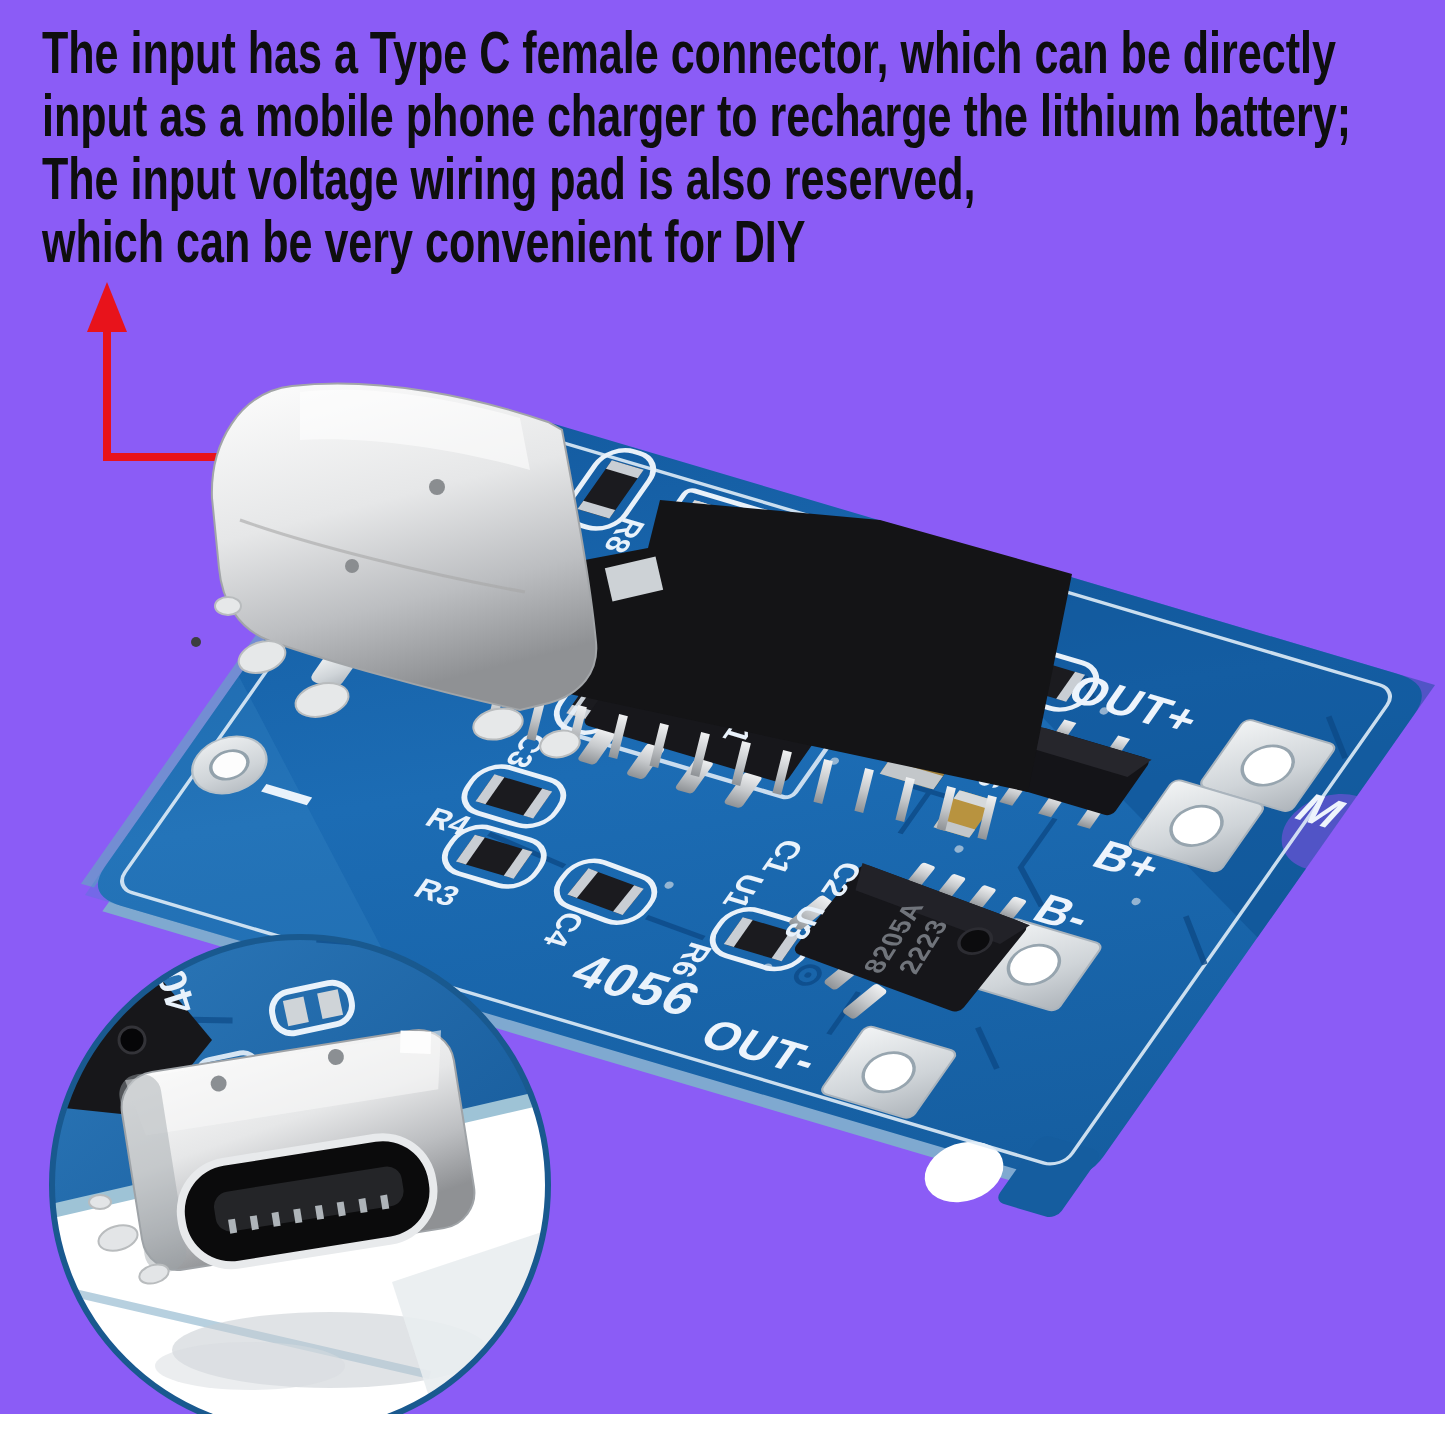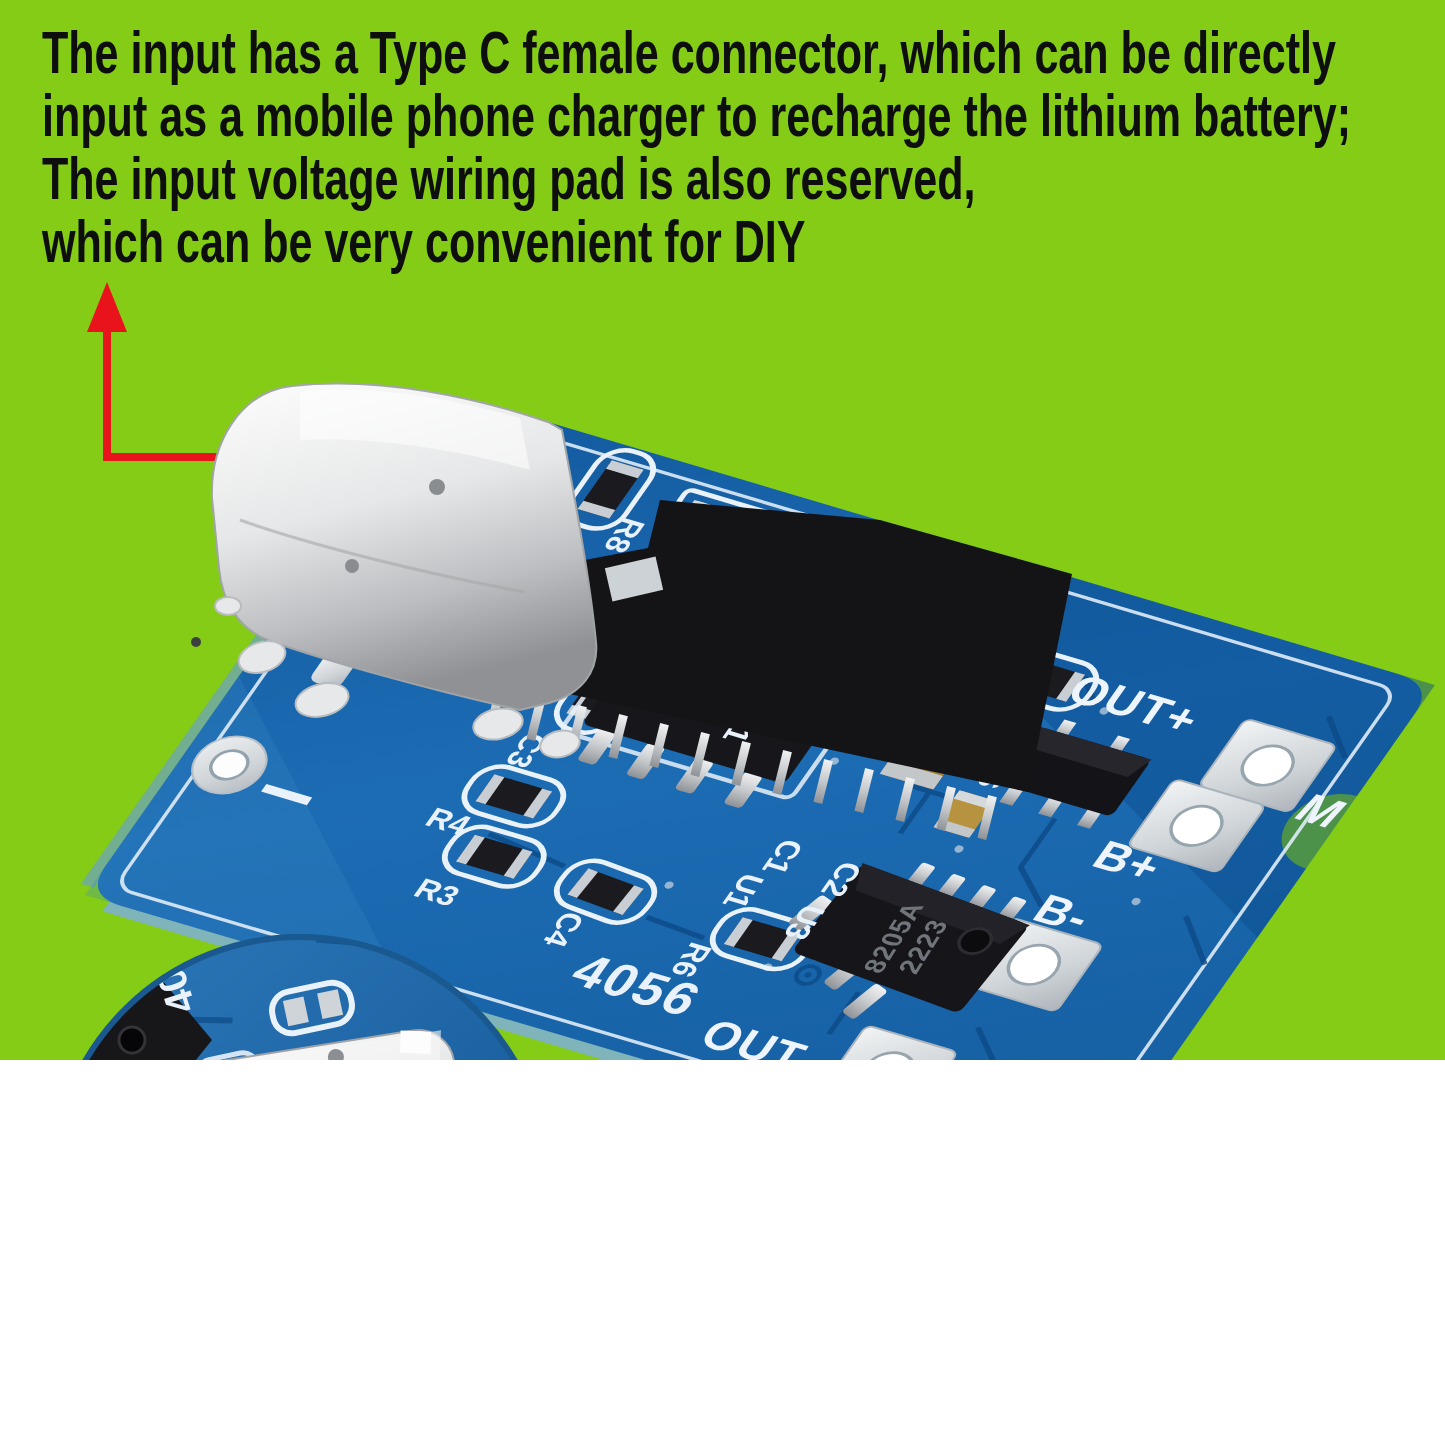--- a/index.html
+++ b/index.html
@@ -1,16 +1,16 @@
 <!DOCTYPE html>
 <html><head>
 <meta charset="utf-8">
 <style>
   html,body{margin:0;padding:0;background:#fff;}
-  .canvas{position:relative;width:1445px;height:1060px;background:#84cc16;overflow:hidden;
+  .canvas{position:relative;width:1445px;height:1414px;background:#8b5cf6;overflow:hidden;
           font-family:"Liberation Sans", sans-serif;}
   .caption{position:absolute;left:42px;top:22px;color:#0e0e0e;}
   .caption .cap-line{font-size:59px;line-height:63px;font-weight:700;letter-spacing:0px;
           white-space:nowrap;transform:scaleX(0.73);transform-origin:left center;}
   svg text{font-family:"Liberation Sans", sans-serif;}
   .silk{fill:#e9f2fb;font-weight:bold;}
   .silk-sm{fill:#e9f2fb;font-weight:bold;font-size:30px;}
   .silk-lg{fill:#e9f2fb;font-weight:bold;font-size:50px;letter-spacing:2px;}
   .silk-pad{fill:#edf4fc;font-weight:bold;font-size:44px;letter-spacing:1px;}
   .chipmark{fill:#70747b;font-weight:bold;font-size:26px;letter-spacing:1px;}

